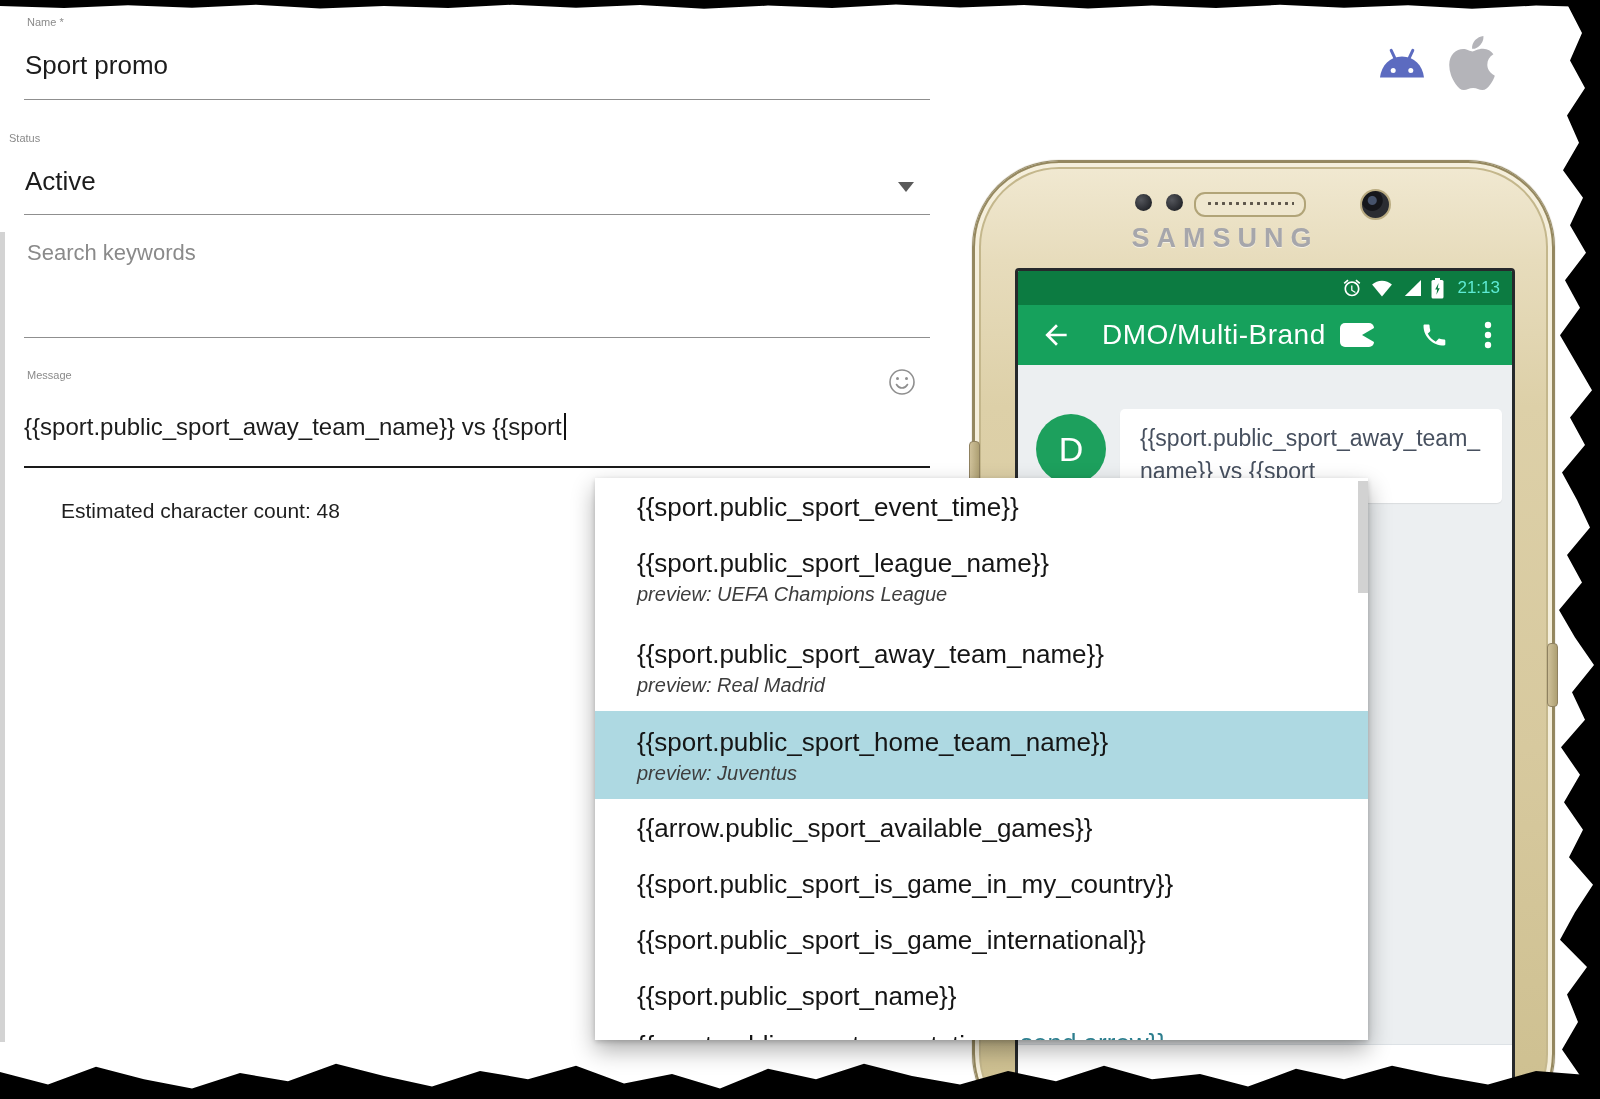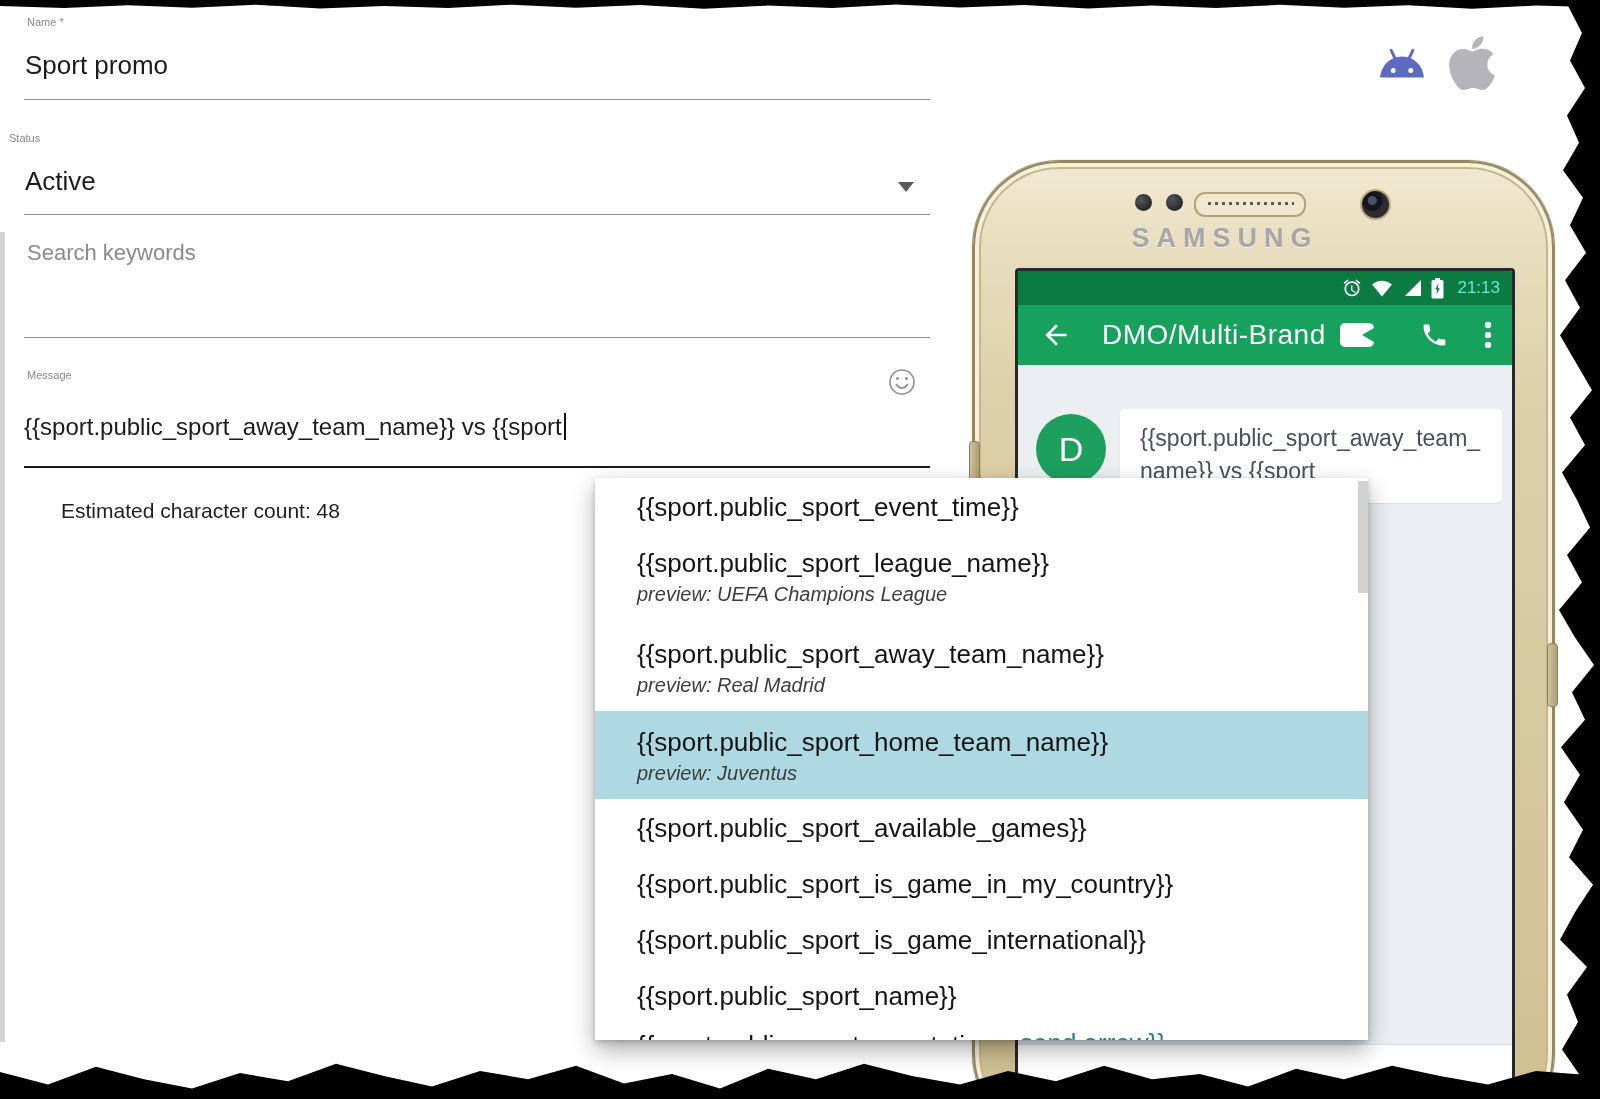--- a/index.html
+++ b/index.html
@@ -226,21 +226,21 @@
         </div>
         <div class="ac-item">
           <div>{{sport.public_sport_away_team_name}}</div>
           <div class="ac-preview">preview: Real Madrid</div>
         </div>
         <div class="ac-item highlight">
           <div>{{sport.public_sport_home_team_name}}</div>
           <div class="ac-preview">preview: Juventus</div>
         </div>
         <div class="ac-item">
-          <div>{{sport.public_sport_available_games}}</div>
+          <div>{{arrow.public_sport_available_games}}</div>
         </div>
         <div class="ac-item">
           <div>{{sport.public_sport_is_game_in_my_country}}</div>
         </div>
         <div class="ac-item">
           <div>{{sport.public_sport_is_game_international}}</div>
         </div>
         <div class="ac-item">
           <div>{{sport.public_sport_name}}</div>
         </div>

